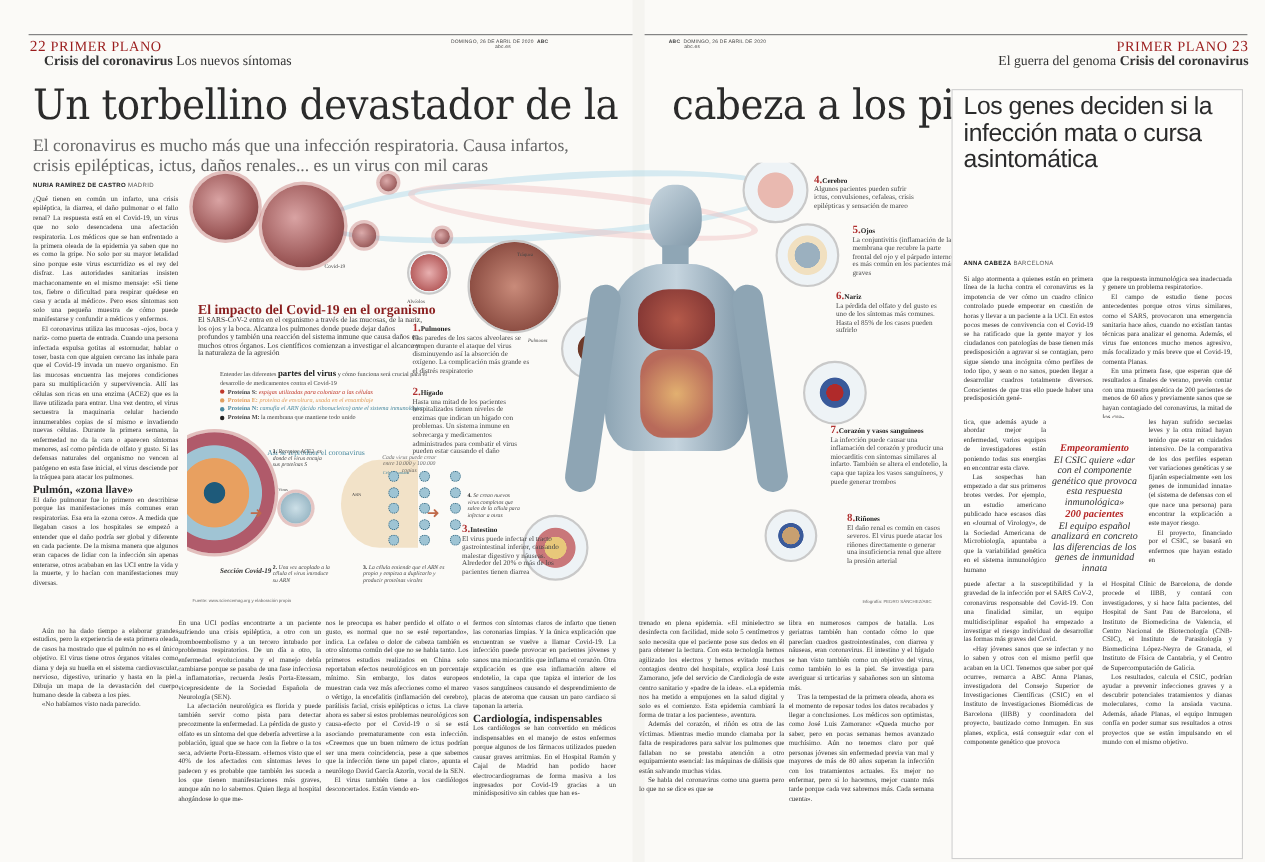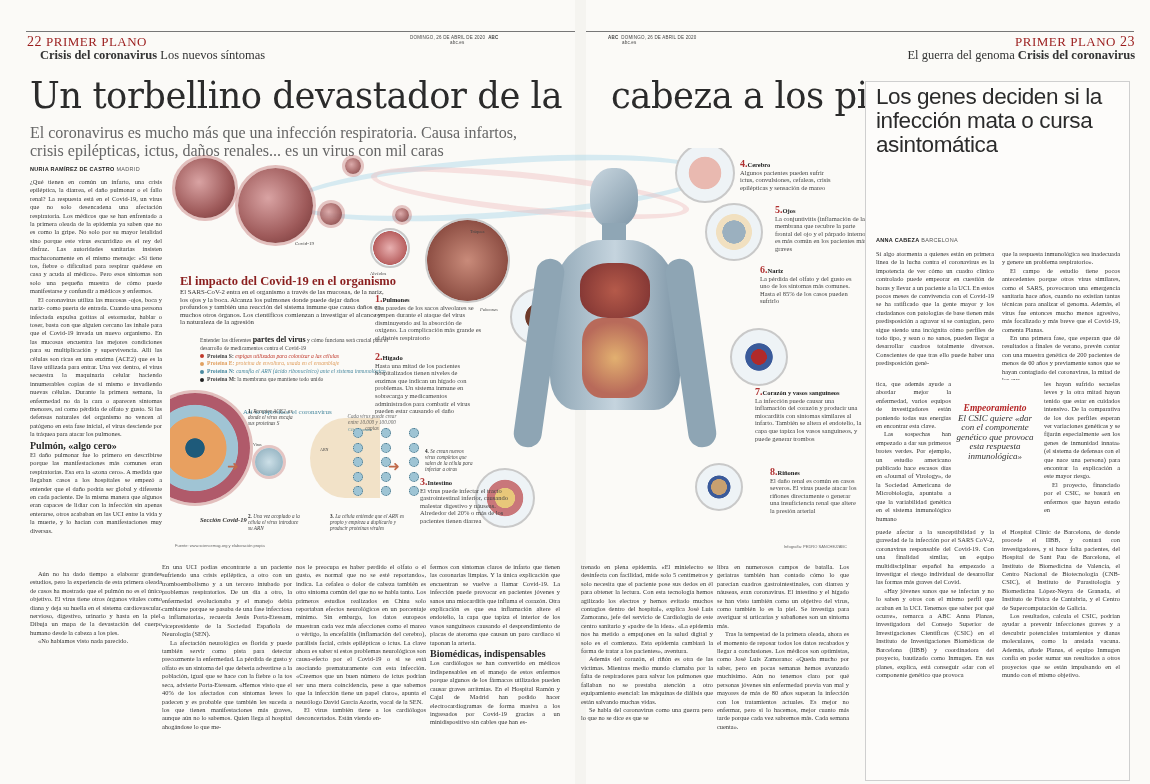--- a/index.html
+++ b/index.html
@@ -74,38 +74,38 @@
   <div class="deck">El coronavirus es mucho más que una infección respiratoria. Causa infartos, crisis epilépticas, ictus, daños renales... es un virus con mil caras</div>
 
   <div class="byline" style="left:30px;top:166px">
     <b>NURIA RAMÍREZ DE CASTRO</b>
     <span>MADRID</span>
   </div>
 
   <div class="col" style="left:30px;top:178px;width:132px;height:392px">
     <p class="noind">¿Qué tienen en común un infarto, una crisis epiléptica, la diarrea, el daño pulmonar o el fallo renal? La respuesta está en el Covid-19, un virus que no solo desencadena una afectación respiratoria. Los médicos que se han enfrentado a la primera oleada de la epidemia ya saben que no es como la gripe. No solo por su mayor letalidad sino porque este virus escurridizo es el rey del disfraz. Las autoridades sanitarias insisten machaconamente en el mismo mensaje: «Si tiene tos, fiebre o dificultad para respirar quédese en casa y acuda al médico». Pero esos síntomas son solo una pequeña muestra de cómo puede manifestarse y confundir a médicos y enfermos.</p>
     <p>El coronavirus utiliza las mucosas -ojos, boca y nariz- como puerta de entrada. Cuando una persona infectada expulsa gotitas al estornudar, hablar o toser, basta con que alguien cercano las inhale para que el Covid-19 invada un nuevo organismo. En las mucosas encuentra las mejores condiciones para su multiplicación y supervivencia. Allí las células son ricas en una enzima (ACE2) que es la llave utilizada para entrar. Una vez dentro, el virus secuestra la maquinaria celular haciendo innumerables copias de sí mismo e invadiendo nuevas células. Durante la primera semana, la enfermedad no da la cara o aparecen síntomas menores, así como pérdida de olfato y gusto. Si las defensas naturales del organismo no vencen al patógeno en esta fase inicial, el virus desciende por la tráquea para atacar los pulmones.</p>
-    <div class="subhead">Pulmón, «algo cero»</div>
+    <div class="subhead">Pulmón, «zona llave»</div>
     <p class="noind">El daño pulmonar fue lo primero en describirse porque las manifestaciones más comunes eran respiratorias. Esa era la «zona cero». A medida que llegaban casos a los hospitales se empezó a entender que el daño podría ser global y diferente en cada paciente. De la misma manera que algunos eran capaces de lidiar con la infección sin apenas enterarse, otros acababan en las UCI entre la vida y la muerte, y lo hacían con manifestaciones muy diversas.</p>
   </div>
   <div class="col" style="left:30px;top:570px;width:132px;height:210px">
     <p>Aún no ha dado tiempo a elaborar grandes estudios, pero la experiencia de esta primera oleada de casos ha mostrado que el pulmón no es el único objetivo. El virus tiene otros órganos vitales como diana y deja su huella en el sistema cardiovascular, nervioso, digestivo, urinario y hasta en la piel. Dibuja un mapa de la devastación del cuerpo humano desde la cabeza a los pies.</p>
     <p>«No habíamos visto nada parecido.</p>
   </div>
   <div class="col" style="left:162px;top:563px;width:130px;height:215px">
     <p class="noind">En una UCI podías encontrarte a un paciente sufriendo una crisis epiléptica, a otro con un tromboembolismo y a un tercero intubado por problemas respiratorios. De un día a otro, la enfermedad evolucionaba y el manejo debía cambiarse porque se pasaba de una fase infecciosa a inflamatoria», recuerda Jesús Porta-Etessam, vicepresidente de la Sociedad Española de Neurología (SEN).</p>
     <p>La afectación neurológica es florida y puede también servir como pista para detectar precozmente la enfermedad. La pérdida de gusto y olfato es un síntoma del que debería advertirse a la población, igual que se hace con la fiebre o la tos seca, advierte Porta-Etessam. «Hemos visto que el 40% de los afectados con síntomas leves lo padecen y es probable que también les suceda a los que tienen manifestaciones más graves, aunque aún no lo sabemos. Quien llega al hospital ahogándose lo que me-</p>
   </div>
   <div class="col" style="left:296px;top:563px;width:130px;height:215px">
     <p class="noind">nos le preocupa es haber perdido el olfato o el gusto, es normal que no se esté reportando», indica. La cefalea o dolor de cabeza también es otro síntoma común del que no se habla tanto. Los primeros estudios realizados en China solo reportaban efectos neurológicos en un porcentaje mínimo. Sin embargo, los datos europeos muestran cada vez más afecciones como el mareo o vértigo, la encefalitis (inflamación del cerebro), parálisis facial, crisis epilépticas o ictus. La clave ahora es saber si estos problemas neurológicos son causa-efecto por el Covid-19 o si se está asociando prematuramente con esta infección. «Creemos que un buen número de ictus podrían ser una mera coincidencia, pese a que sabemos que la infección tiene un papel claro», apunta el neurólogo David García Azorín, vocal de la SEN.</p>
     <p>El virus también tiene a los cardiólogos desconcertados. Están viendo en-</p>
   </div>
   <div class="col" style="left:430px;top:563px;width:130px;height:215px">
     <p class="noind">fermos con síntomas claros de infarto que tienen las coronarias limpias. Y la única explicación que encuentran se vuelve a llamar Covid-19. La infección puede provocar en pacientes jóvenes y sanos una miocarditis que inflama el corazón. Otra explicación es que esa inflamación altere el endotelio, la capa que tapiza el interior de los vasos sanguíneos causando el desprendimiento de placas de ateroma que causan un paro cardiaco si taponan la arteria.</p>
-    <div class="subhead">Biomédicas, indispensables</div>
+    <div class="subhead">Cardiología, indispensables</div>
     <p class="noind">Los cardiólogos se han convertido en médicos indispensables en el manejo de estos enfermos porque algunos de los fármacos utilizados pueden causar graves arritmias. En el Hospital Ramón y Cajal de Madrid han podido hacer electrocardiogramas de forma masiva a los ingresados por Covid-19 gracias a un minidispositivo sin cables que han es-</p>
   </div>
 </div>
 
 <div class="page" id="pg-right">
   <div class="topline" style="left:0;width:548px"></div>
   <div class="dateline" style="left:22px">
     <b>ABC</b>&nbsp;&nbsp;<span>DOMINGO, 26 DE ABRIL DE 2020</span><br>
     <span style="margin-left:14px">abc.es</span>
   </div>
@@ -260,13 +260,17 @@
   </div>
   <div class="col" style="left:136px;top:446px;width:118px;height:250px">
     <p class="noind">el Hospital Clínic de Barcelona, de donde procede el IIBB, y contará con investigadores, y si hace falta pacientes, del Hospital de Sant Pau de Barcelona, el Instituto de Biomedicina de Valencia, el Centro Nacional de Biotecnología (CNB-CSIC), el Instituto de Parasitología y Biomedicina López-Neyra de Granada, el Instituto de Física de Cantabria, y el Centro de Supercomputación de Galicia.</p>
     <p>Los resultados, calcula el CSIC, podrían ayudar a prevenir infecciones graves y a descubrir potenciales tratamientos y dianas moleculares, como la ansiada vacuna. Además, añade Planas, el equipo Inmugen confía en poder sumar sus resultados a otros proyectos que se están impulsando en el mundo con el mismo objetivo.</p>
   </div>
 
   <div class="pull" style="top:322px">
     <div class="pt">Empeoramiento</div>
     <div>El CSIC quiere «dar con el componente genético que provoca esta respuesta inmunológica»</div>
   </div>
+  <div class="pull" style="top:382px">
+    <div class="pt">200 pacientes</div>
+    <div>El equipo español analizará en concreto las diferencias de los genes de inmunidad innata</div>
+  </div>
 </div>
 
 </body></html>

